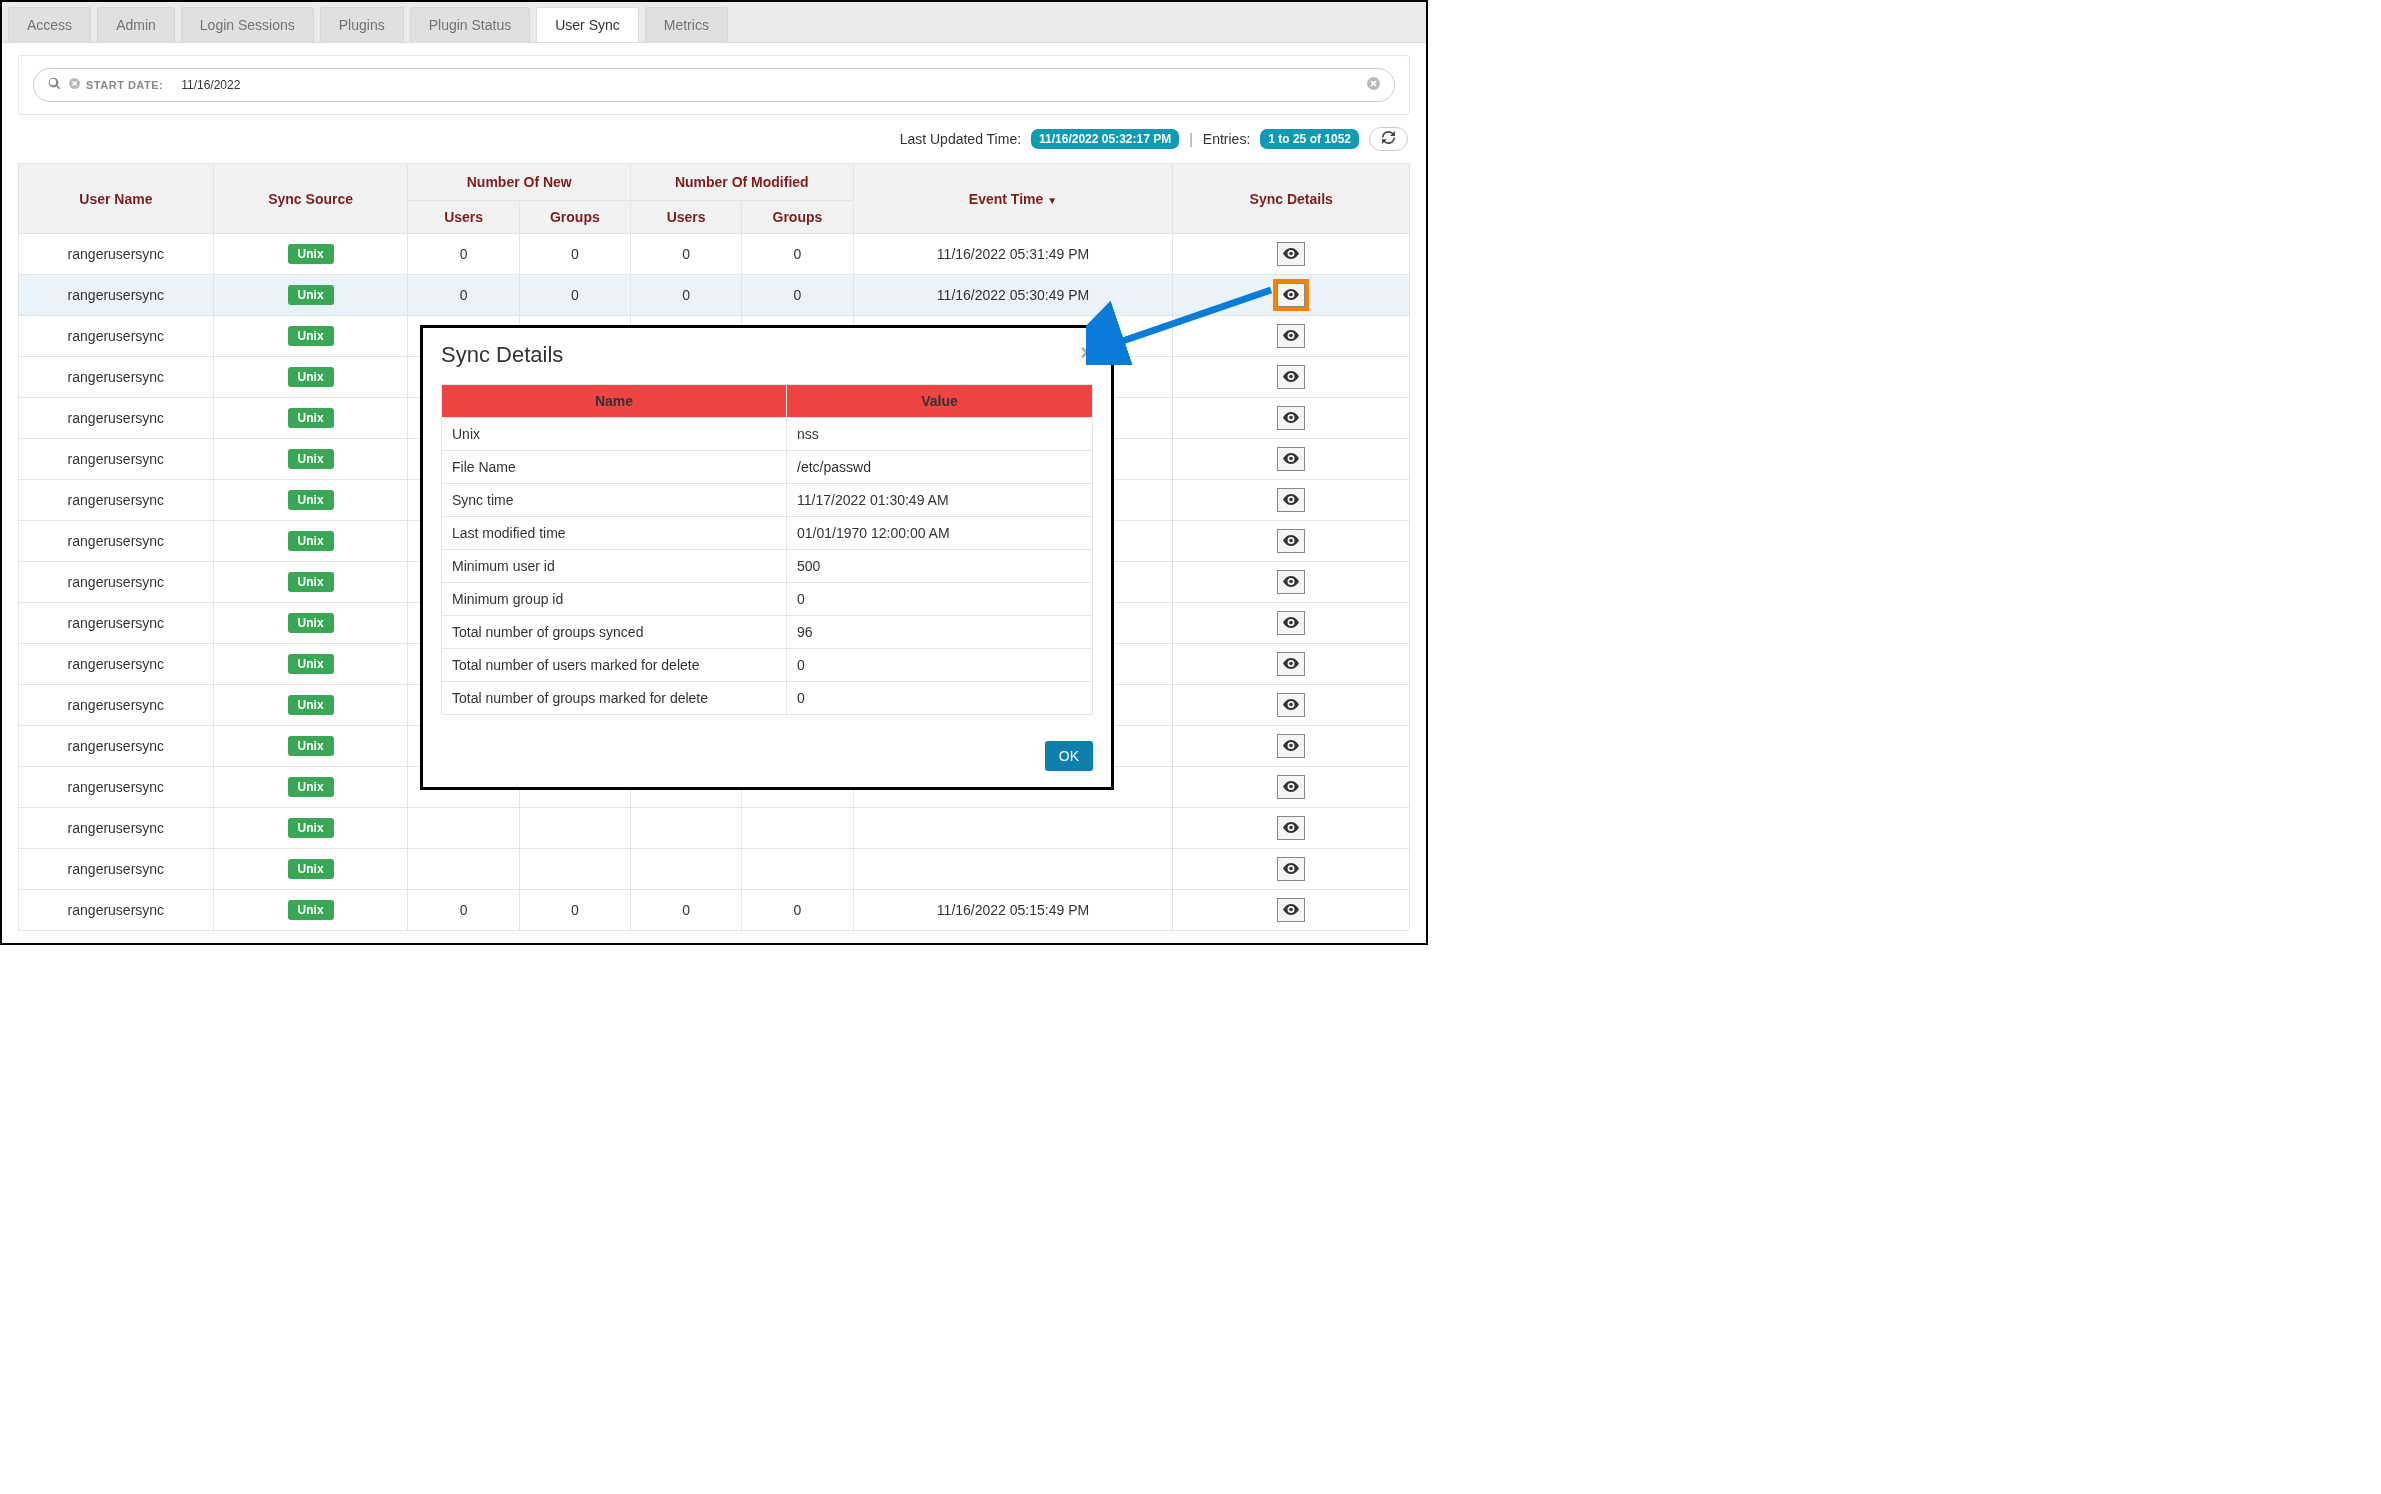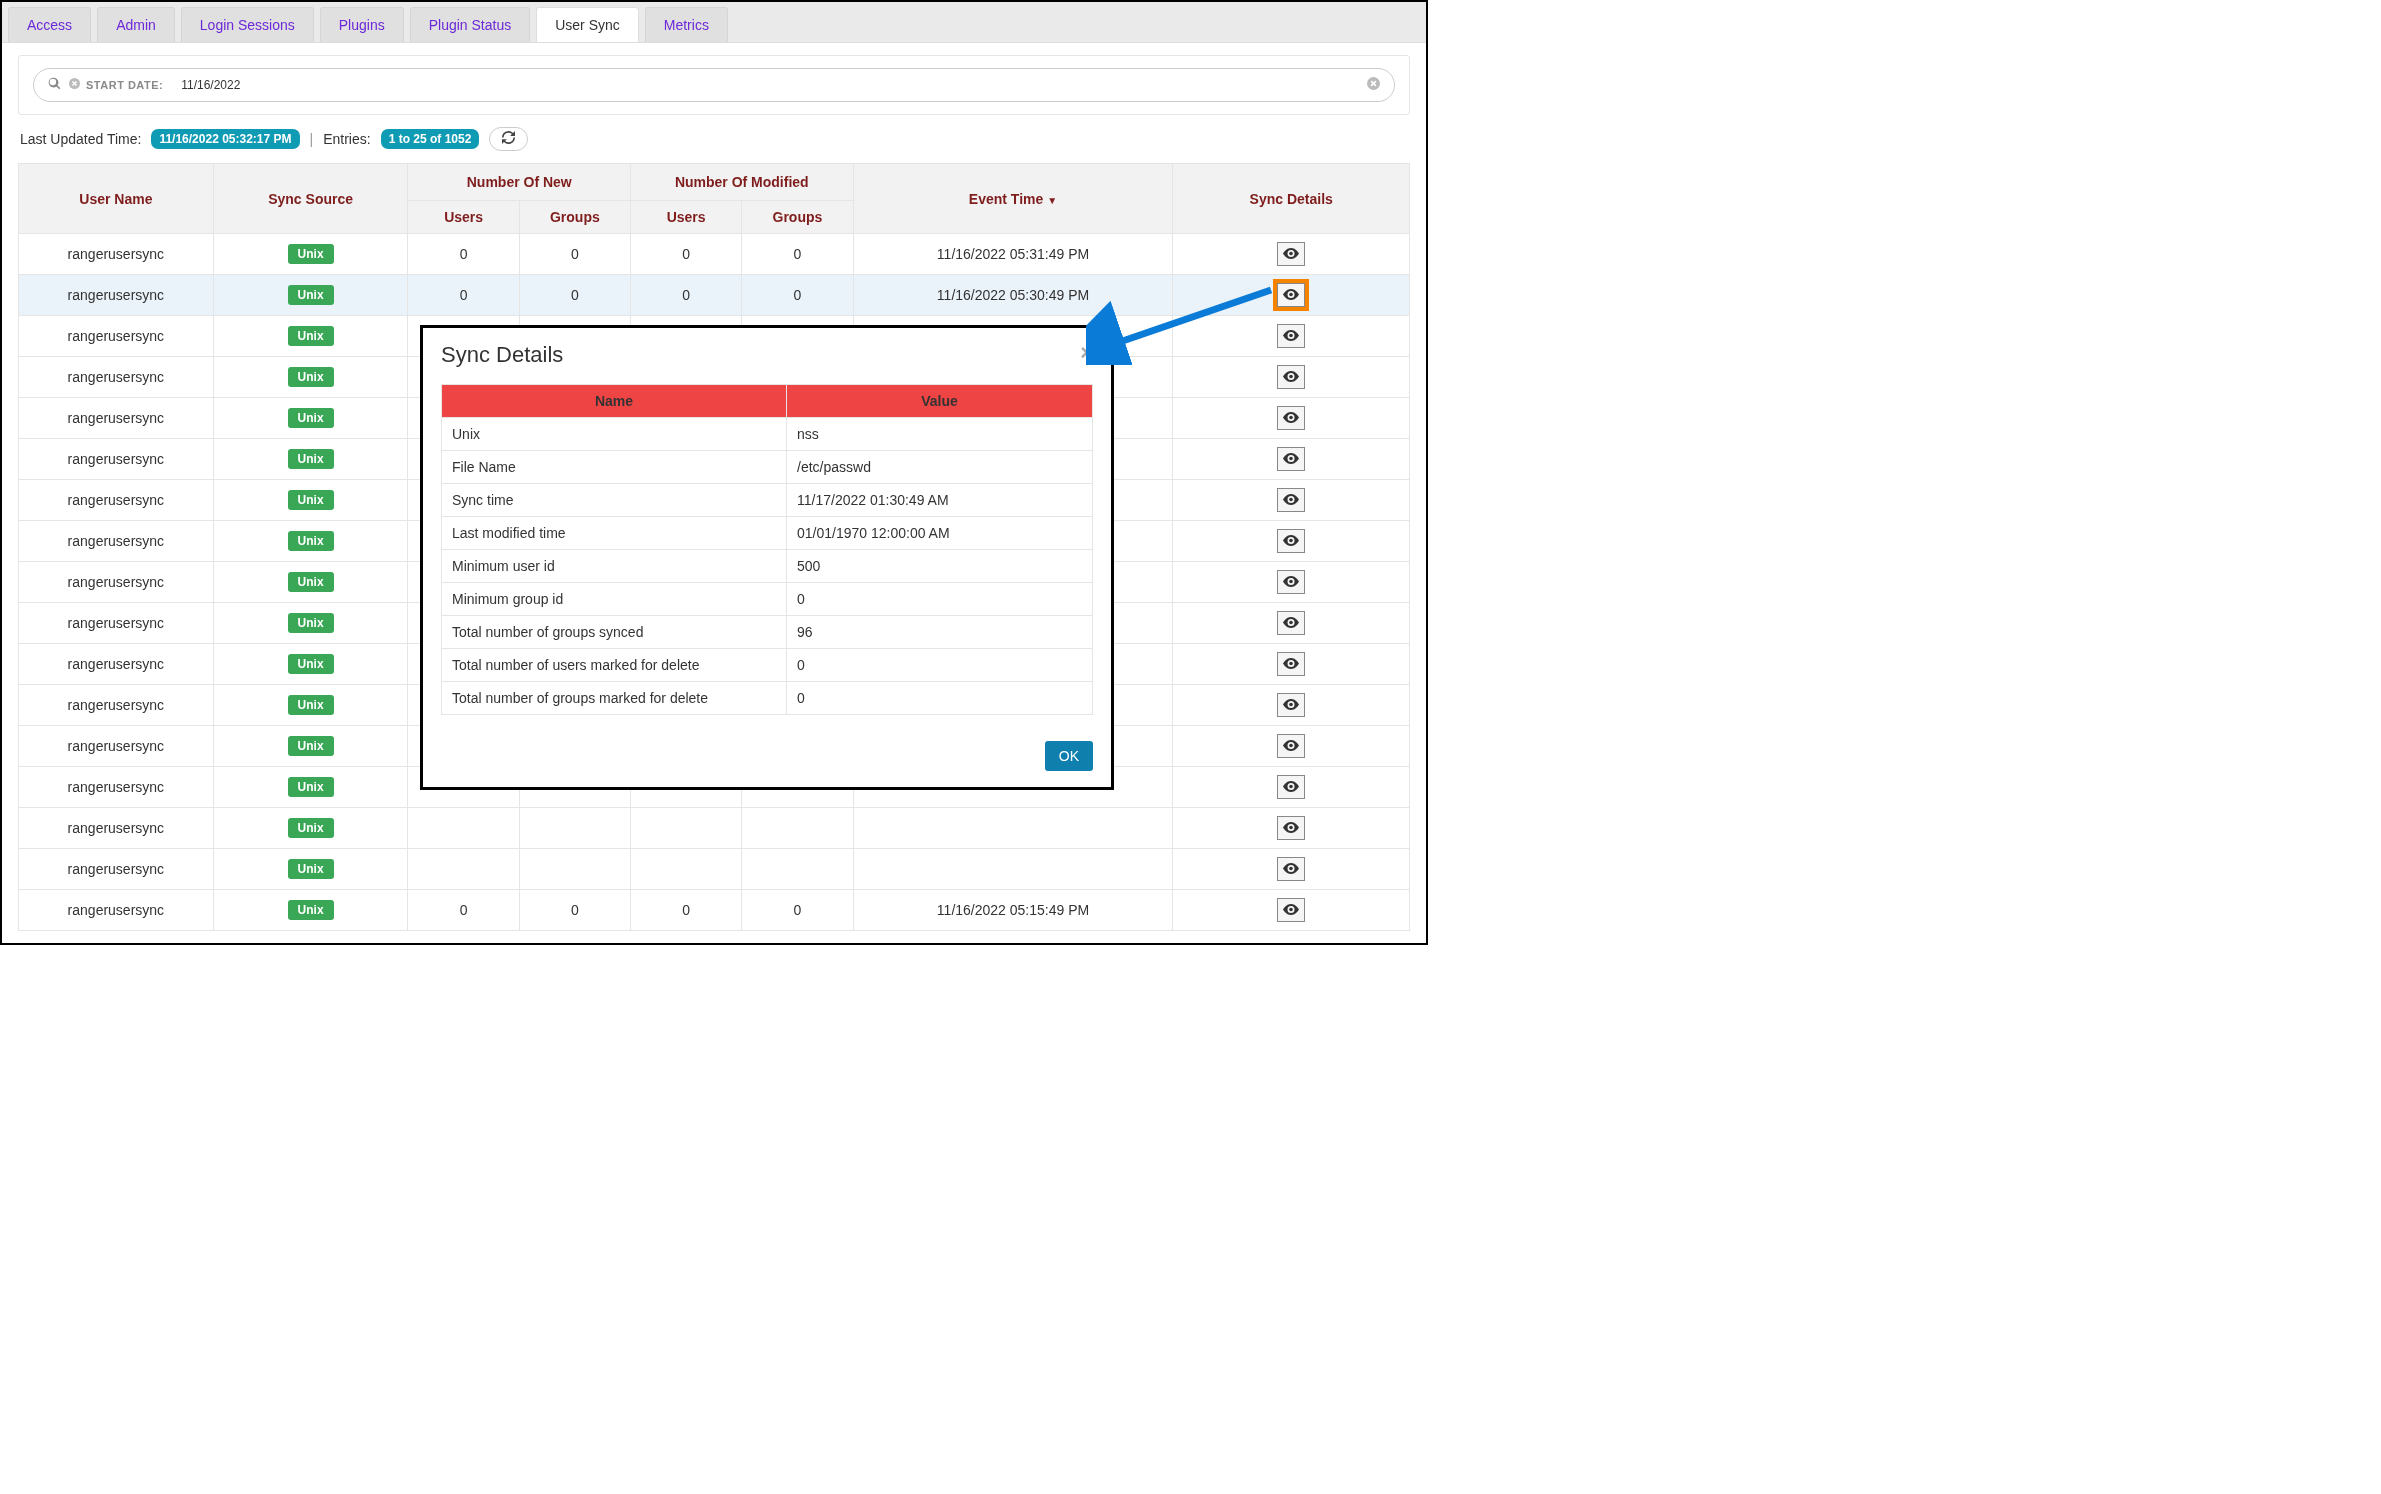--- a/index.html
+++ b/index.html
@@ -1,36 +1,36 @@
 <!DOCTYPE html>
 <html><head>
 <meta charset="utf-8">
 <style>
 * { box-sizing: border-box; margin: 0; padding: 0; }
 body { font-family: "Helvetica Neue", Helvetica, Arial, sans-serif; font-size: 14px; color: #333; background: #fff; width: 1428px; }
 .outer { border: 2px solid #000; padding: 0; background: #fff; }
 
 
 .tab-bar { background: #eaeaea; border-bottom: 1px solid #ddd; padding: 5px 6px 0 6px; display: flex; gap: 6px; }
-.tab { padding: 9px 18px; background: #e0e0e0; color: #6d28d9; border: 1px solid #d5d5d5; border-bottom: none; border-radius: 3px 3px 0 0; cursor: pointer; font-size: 14px; }
+.tab { padding: 9px 18px; background: #e0e0e0; color: #737373; border: 1px solid #d5d5d5; border-bottom: none; border-radius: 3px 3px 0 0; cursor: pointer; font-size: 14px; }
 .tab.active { background: #fff; border-color: #ddd; color: #333; }
 
 
 .content { padding: 12px 16px; }
 .search-panel { border: 1px solid #e5e5e5; border-radius: 3px; padding: 12px 14px; margin-bottom: 12px; }
 .search-box { display: flex; align-items: center; border: 1px solid #ccc; border-radius: 22px; padding: 4px 14px; height: 34px; background: #fff; }
 .search-box .mag { color: #888; margin-right: 8px; font-size: 13px; }
 .search-box .clear-left { color: #bbb; margin-right: 6px; font-size: 12px; }
 .search-box .label { color: #8a8a8a; font-size: 11px; letter-spacing: 0.5px; font-weight: bold; margin-right: 18px; }
 .search-box .value { color: #333; font-size: 12px; flex: 0; }
 .search-box .spacer { flex: 1; }
 .search-box .clear-right { color: #bbb; font-size: 14px; cursor: pointer; }
 
 
-.info-bar { display: flex; justify-content: flex-start; align-items: center; gap: 10px; margin: 8px 2px 12px 2px; font-size: 14px; color: #333; }
+.info-bar { display: flex; justify-content: flex-end; align-items: center; gap: 10px; margin: 8px 2px 12px 2px; font-size: 14px; color: #333; }
 .badge-teal { background: #0f9bb3; color: #fff; padding: 3px 8px; border-radius: 7px; font-size: 12px; font-weight: bold; }
 .divider { color: #999; }
 .refresh-btn { border: 1px solid #ccc; border-radius: 14px; padding: 3px 12px; background: #fff; cursor: pointer; font-size: 13px; color: #444; }
 
 
 table.main { width: 100%; border-collapse: collapse; table-layout: fixed; }
 table.main th, table.main td { border: 1px solid #e5e5e5; padding: 8px 10px; text-align: center; font-size: 14px; vertical-align: middle; }
 table.main thead th { background: #f2f2f2; font-weight: bold; color: #7f1d1d; }
 table.main thead .group-row th { padding: 10px; }
 table.main tbody tr { height: 36px; }

